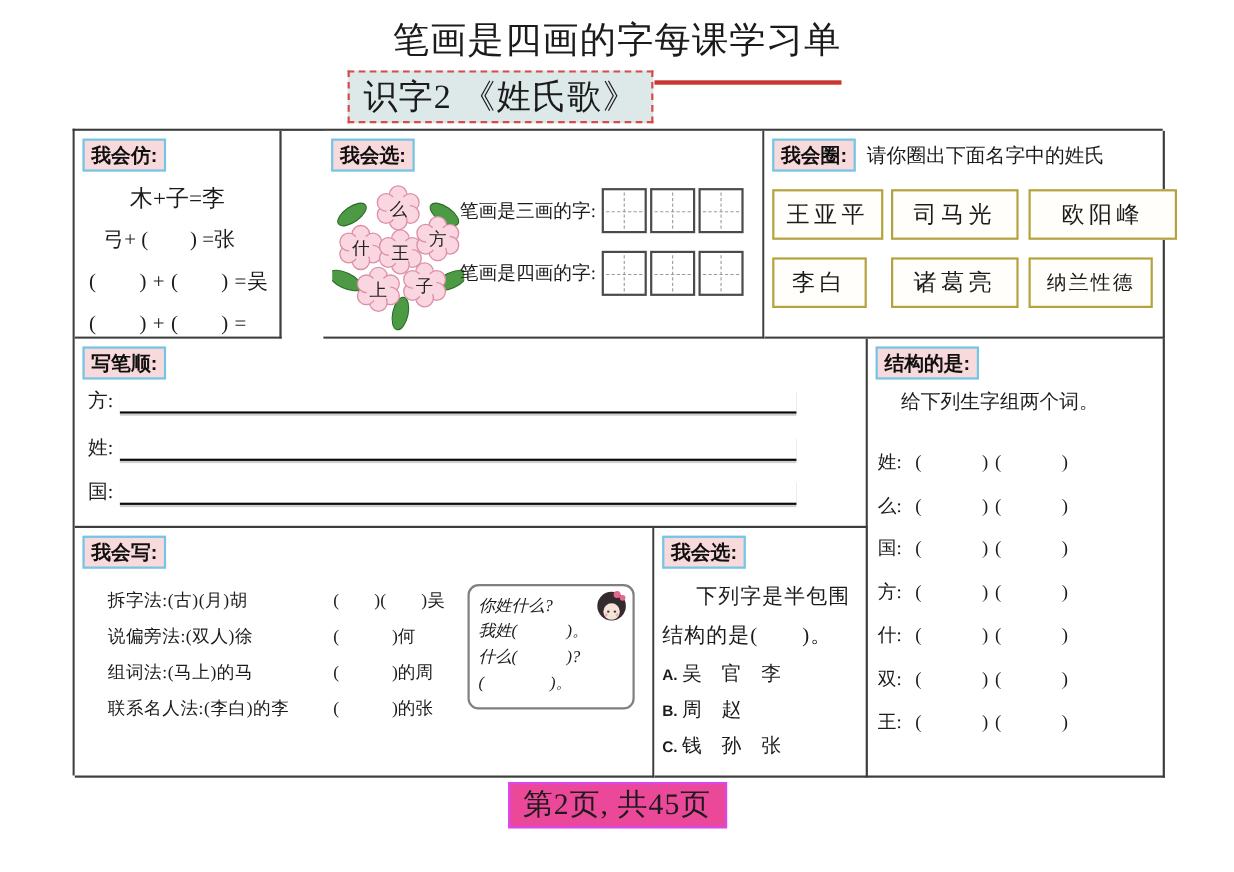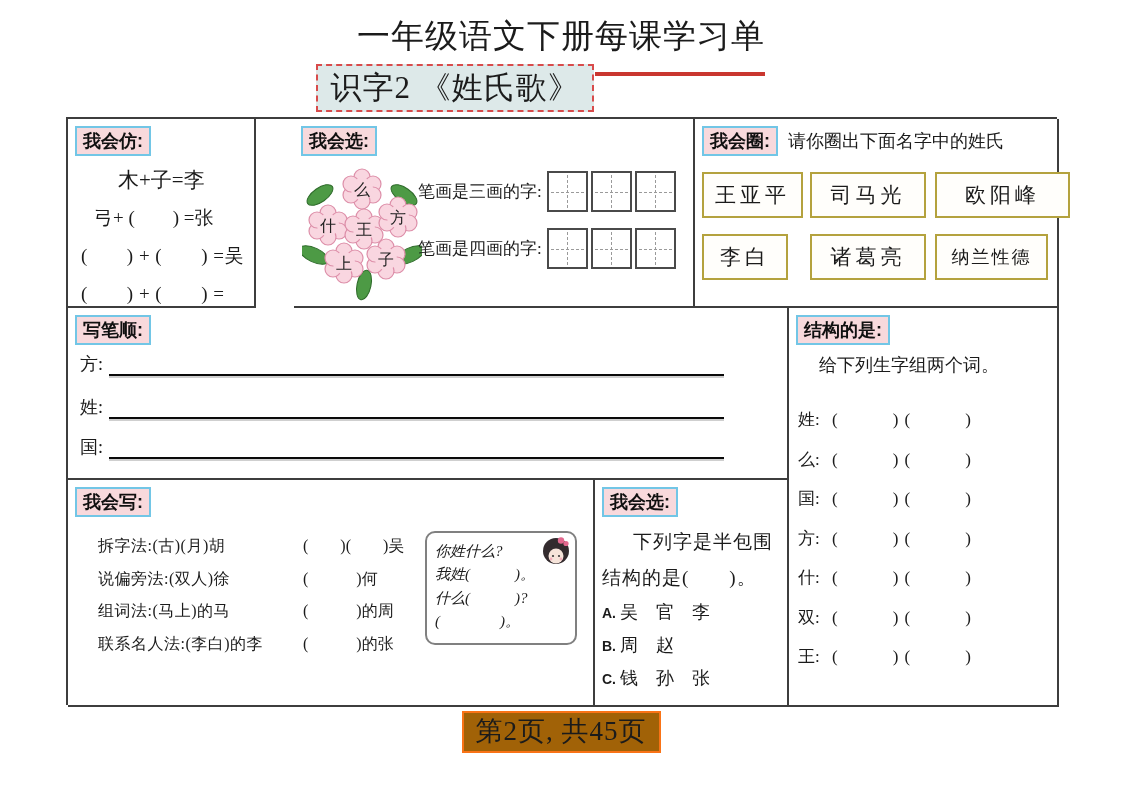--- a/index.html
+++ b/index.html
@@ -86,30 +86,30 @@
   .avatar{position:absolute;top:3px;right:4px;}
 
   
   .cb-q1{font-size:19px;padding-left:38px;margin-top:12px;letter-spacing:1px;}
   .cb-q2{font-size:19px;padding-left:7px;margin-top:10px;letter-spacing:1px;}
   .cb-option{font-size:18px;padding-left:7px;margin-top:9px;}
   .cb-option .okey{font-family:"Liberation Sans", sans-serif;font-size:14px;font-weight:bold;margin-right:4px;}
 
   
   .footer-wrap{position:absolute;top:711px;left:0;width:1122px;text-align:center;}
-  .footer-box{display:inline-block;border:2px solid #f97316;background:#a16207;
+  .footer-box{display:inline-block;border:2px solid #d946ef;background:#ec4899;
               font-size:27px;padding:0 12px 2px 12px;letter-spacing:1px;}
 </style>
 </head>
 <body>
 
 <div class="page">
 
   <div class="title-wrap">
-    <span>一年级语文下册</span><span class="title-underline">每课学习单</span>
+    <span>笔画是四画的字</span><span class="title-underline">每课学习单</span>
   </div>
 
   <div class="subtitle-wrap">
     <span class="subtitle">识字2 《姓氏歌》</span>
   </div>
 
   <div class="grid">
 
     <div class="cell cell-imitate">
       <span class="sec-label">我会仿:</span>

